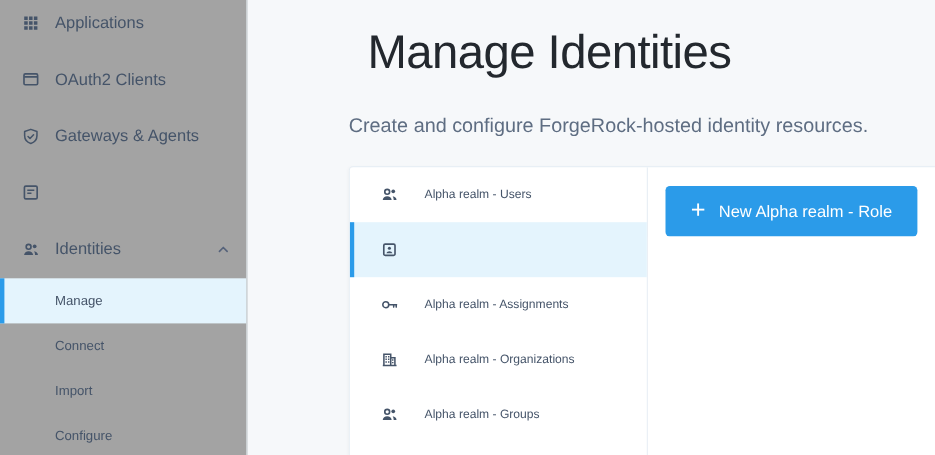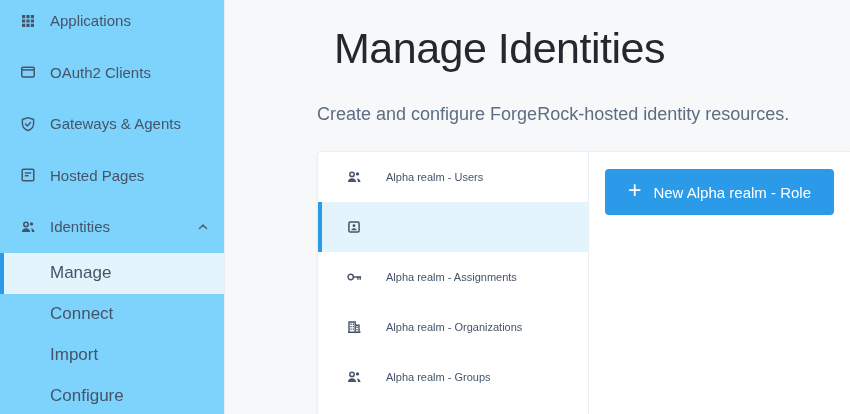--- a/index.html
+++ b/index.html
@@ -17,38 +17,38 @@
   body{
     width:850px;height:414px;overflow:hidden;
     font-family:"Liberation Sans","DejaVu Sans",sans-serif;
     background:var(--page-bg);
     -webkit-font-smoothing:antialiased;
   }
   .app{display:flex;width:850px;height:414px;background:var(--page-bg);}
 
   
   .sidebar{
-    width:225px;flex:0 0 225px;background:#7dd3fc;
+    width:225px;flex:0 0 225px;background:#a3a3a3;
     border-right:1px solid var(--border);
     overflow:hidden;
   }
   .sidebar nav{display:block;margin-top:-5px;}
   .nav-item{
     display:flex;align-items:center;height:51.5px;
     padding:0 15px 0 20px;color:var(--text-slate);
     font-size:15px;cursor:pointer;text-decoration:none;
   }
   .nav-icon{width:16px;height:16px;flex:0 0 16px;margin-right:14px;display:inline-flex;color:var(--text-slate);}
   .nav-icon svg{width:16px;height:16px;display:block;}
   .nav-label{flex:1;white-space:nowrap;}
   .chev{width:12px;height:12px;display:inline-flex;color:#55627a;}
   .chev svg{width:12px;height:12px;display:block;}
   .nav-sub{
     display:flex;align-items:center;height:41px;
-    padding-left:50px;font-size:17px;color:var(--text-slate);
+    padding-left:50px;font-size:12px;color:var(--text-slate);
     cursor:pointer;text-decoration:none;
   }
   .nav-sub.active{
     background:var(--selected-bg);
     border-left:4px solid var(--accent);
     padding-left:46px;
   }
 
   
   .main{flex:1;display:flex;flex-direction:column;padding:6px 0 0 92px;overflow:hidden;}
@@ -135,21 +135,20 @@
           <span class="nav-label">Gateways &amp; Agents</span>
         </a>
         <a class="nav-item">
           <span class="nav-icon">
             <svg viewBox="0 0 16 16" fill="none" stroke="currentColor">
               <rect x="2.2" y="2.2" width="11.6" height="11.6" rx="1.3" stroke-width="1.5"></rect>
               <path d="M4.8 6h6.4" stroke-width="1.4"></path>
               <path d="M4.8 8.7h3.8" stroke-width="1.4"></path>
             </svg>
           </span>
-          <span class="nav-label">Hosted Pages</span>
         </a>
         <a class="nav-item">
           <span class="nav-icon">
             <svg viewBox="0 0 16 16">
               <circle cx="6" cy="5.4" r="2.2" fill="none" stroke="currentColor" stroke-width="1.5"></circle>
               <path fill="currentColor" d="M1.9 12.9c.2-2.3 1.9-3.6 4.1-3.6s3.9 1.3 4.1 3.6z"></path>
               <circle cx="11.5" cy="4.9" r="1.7" fill="currentColor"></circle>
               <path fill="currentColor" d="M11 9.4c2.1.2 3.4 1.5 3.5 3.5h-2.6c0-1.3-.3-2.5-.9-3.5z"></path>
             </svg>
           </span>

